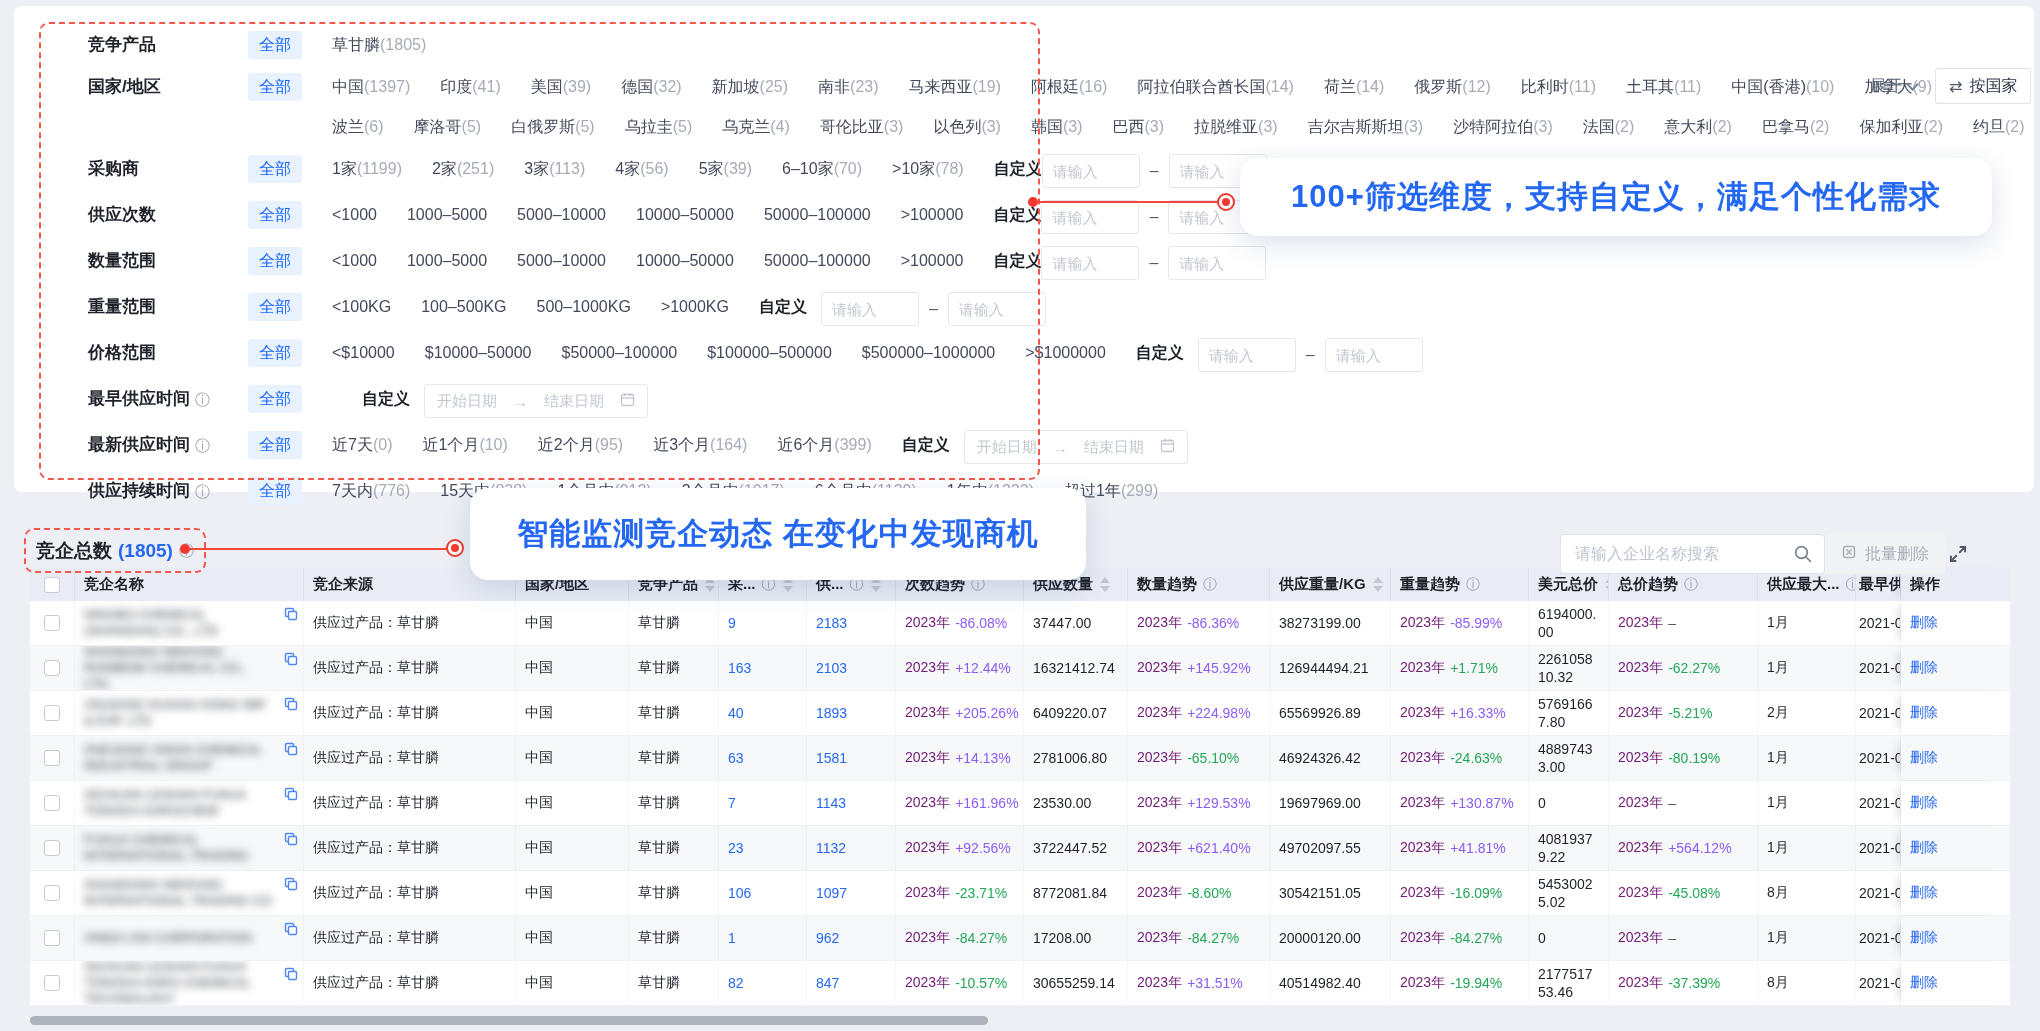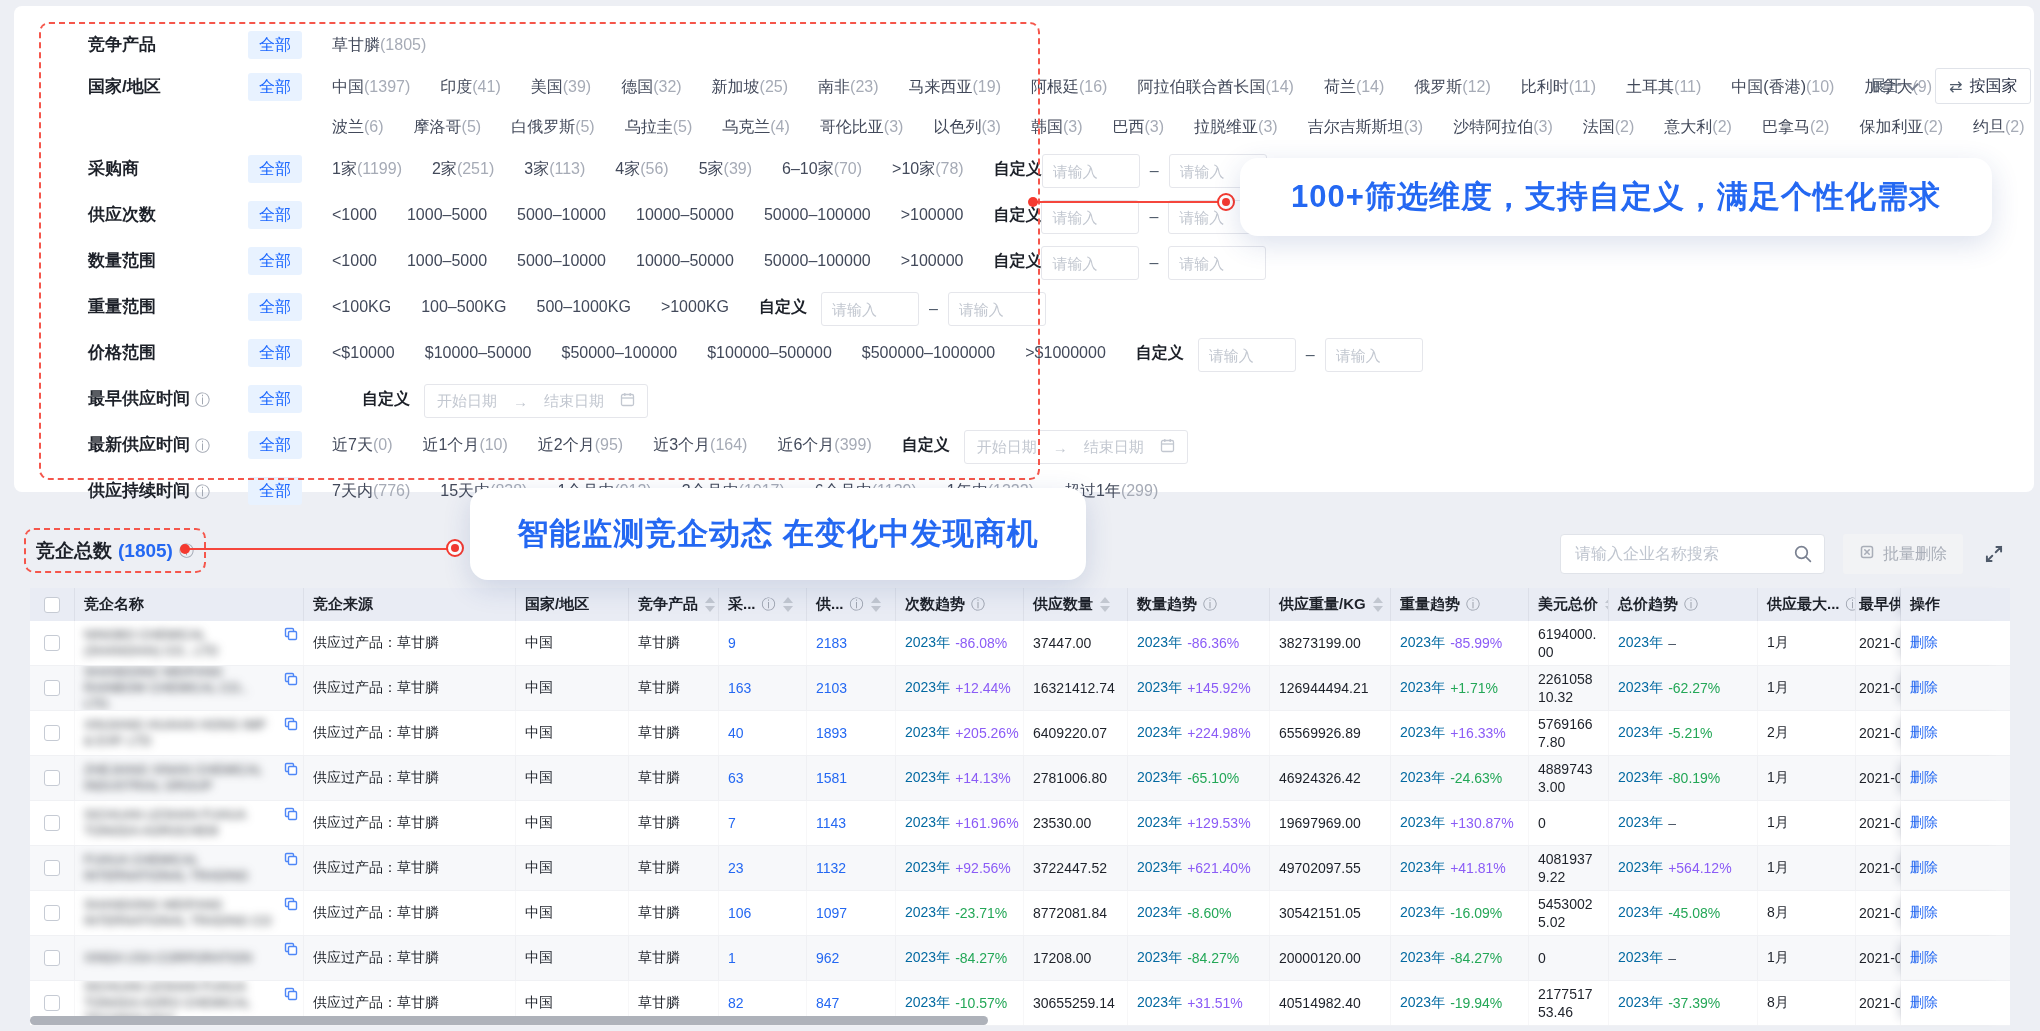--- a/index.html
+++ b/index.html
@@ -40,49 +40,49 @@
   .ann-ring{position:absolute;width:18px;height:18px;border:2px solid #f5392f;border-radius:50%;background:#fff;display:flex;align-items:center;justify-content:center;z-index:9}
   .ann-ring::after{content:"";width:8px;height:8px;border-radius:50%;background:#f5392f}
   .bubble{position:absolute;background:#fff;border-radius:18px;box-shadow:0 8px 28px rgba(40,70,140,.16);display:flex;align-items:center;justify-content:center;font-size:31px;font-weight:700;color:#2468f2;z-index:10;letter-spacing:1px}
   .bubble1{left:1240px;top:158px;width:752px;height:78px}
   .bubble2{left:470px;top:488px;width:616px;height:92px}
 
   
   .total-badge{position:absolute;left:24px;top:528px;height:45px;border:2px dashed #f5564b;border-radius:10px;display:flex;align-items:center;gap:6px;padding:0 10px;z-index:6}
   .total-badge .t{font-size:19px;font-weight:700;color:#1d2129}
   .total-badge .n{font-size:19px;font-weight:700;color:#2468f2}
-  .toolbar{position:absolute;left:1560px;top:534px;display:flex;align-items:center;gap:18px;z-index:6}
+  .toolbar{position:absolute;left:1560px;top:534px;display:flex;align-items:center;z-index:6}
   .search-box{position:relative;width:265px;height:40px}
   .search-input{width:100%;height:100%;border:1px solid #e0e3e9;border-radius:4px;background:#fff;padding:0 40px 0 14px;font-size:16px;color:#4e5969;font-family:inherit;outline:none}
   .search-input::placeholder{color:#bfc5cf}
   .search-ico{position:absolute;right:12px;top:10px;cursor:pointer}
   .batch-btn{height:40px;padding:0 16px;background:#f2f3f5;border:none;border-radius:3px;display:flex;align-items:center;gap:8px;font-size:16px;color:#a9aeb8;font-family:inherit;cursor:not-allowed}
   .fs-btn{width:26px;height:26px;display:flex;align-items:center;justify-content:center;cursor:pointer}
 
   
-  .table-card{position:absolute;left:30px;top:588px;width:1980px;background:#fff;border-radius:4px 4px 0 0;z-index:4}
+  .table-card{position:absolute;left:30px;top:568px;width:1980px;background:#fff;border-radius:4px 4px 0 0;z-index:4}
   .trow{display:flex;width:1980px}
   .thead{background:#e9ecf4;height:33px}
   .th{font-size:15px;font-weight:700;color:#1d2129;border-right:1px solid #dcdfe8}
   .th,.td{display:flex;align-items:center;flex-shrink:0;padding:0 9px;overflow:hidden;white-space:nowrap}
   .tbody .trow{height:45px;border-bottom:1px solid #f0f1f4;background:#fff}
   .tbody .trow:nth-child(even){background:#f7f8fa}
   .td{font-size:14px;color:#1d2129;border-right:1px solid rgba(28,40,70,.035)}
   .c0{width:45px;justify-content:center}
   .c1{width:229px;position:relative;padding-right:26px}
   .c2{width:212px}.c3{width:113px}.c4{width:90px}.c5{width:88px}.c6{width:89px}
   .c7{width:128px}.c8{width:104px}.c9{width:142px}.c10{width:121px}.c11{width:138px}
   .c12{width:80px}.c13{width:149px}.c14{width:98px}.c15{width:45px;padding:0 3px}
   .c16{width:109px;border-right:none;box-shadow:-9px 0 10px -7px rgba(30,40,70,.18);position:relative;background:inherit}
   .wrapnum{white-space:normal;word-break:break-all;line-height:18px;align-content:center;flex-wrap:wrap}
   .cb{width:16px;height:16px;border:1.5px solid #c6cbd4;border-radius:3px;background:#fff;cursor:pointer;flex-shrink:0}
   .blur-name{font-size:13px;line-height:16px;color:#33383f;filter:blur(4px);white-space:normal;word-break:break-word;max-height:48px;overflow:hidden}
   .copy-ico{position:absolute;right:5px;top:6px;cursor:pointer}
   .num-link{color:#2468f2;cursor:pointer}
-  .trend .ty{color:#0369a1;margin-right:5px}
+  .trend .ty{color:#701a75;margin-right:5px}
   .trend .r{color:#8b5cf6}
   .trend .g{color:#23a757}
   .trend .f{color:#4e5969}
   .op-link{color:#2468f2;cursor:pointer}
   .sort{display:inline-flex;flex-direction:column;gap:3px;margin-left:7px}
   .sort i{display:block;width:0;height:0;border-left:5px solid transparent;border-right:5px solid transparent}
   .sort .up{border-bottom:6px solid #c2c7d0}
   .sort .dn{border-top:6px solid #c2c7d0}
   .hinfo{font-size:14px;color:#9aa0ac;font-weight:400;margin-left:6px}
 

